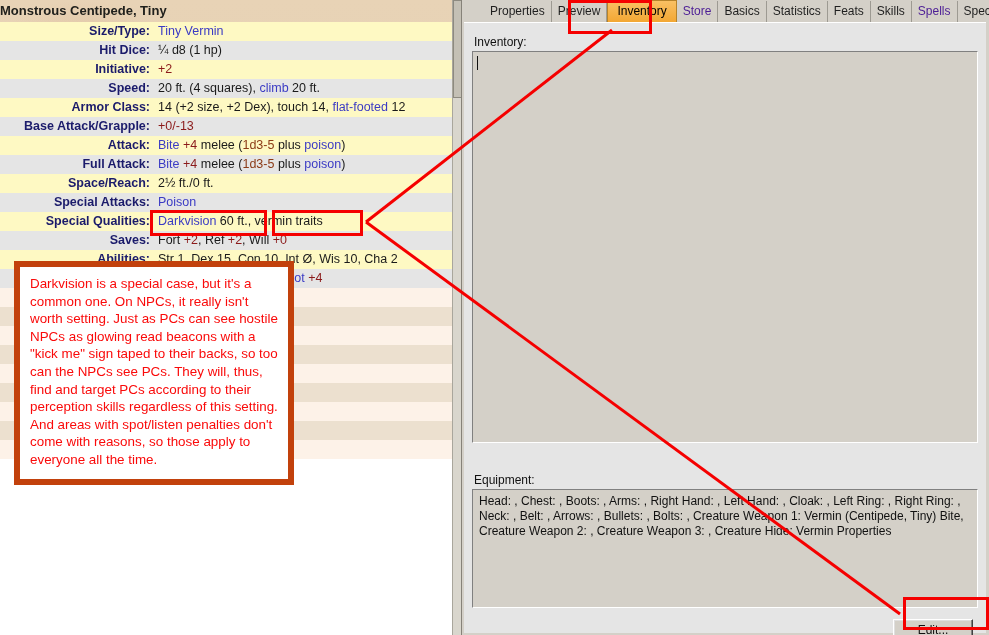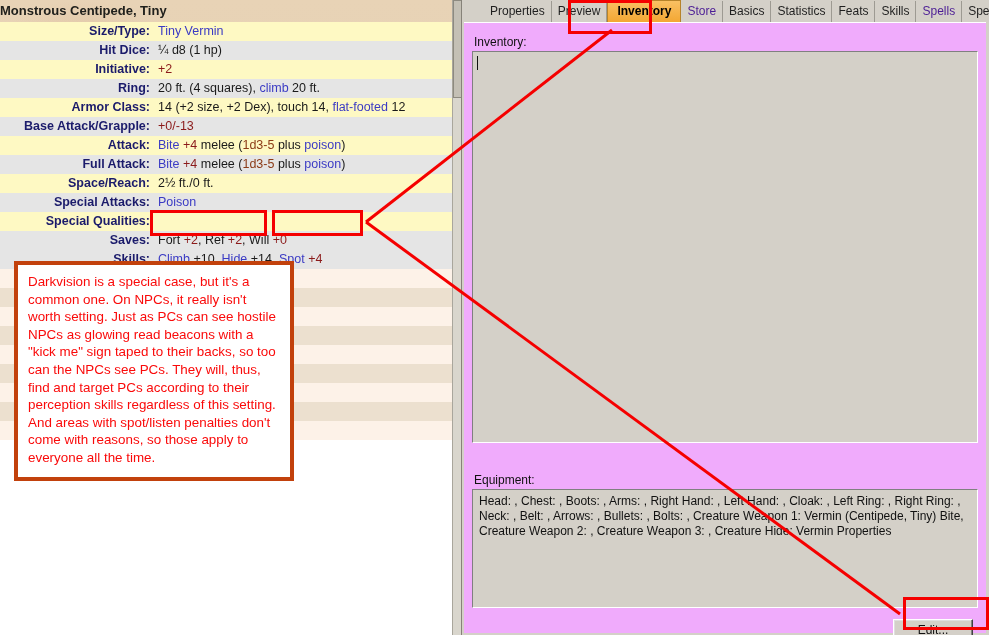--- a/index.html
+++ b/index.html
@@ -80,35 +80,35 @@
   .tab{
     height:21px;line-height:21px;font-size:12px;color:#1f1f1f;
     padding:0 6px;white-space:nowrap;
     border-right:1px solid #9d9a92;
     background:#d4d0c8;
   }
   .tab.disabled{color:#4c1d95;}
   .tab.active{
     background:#f7b447;
     background:linear-gradient(#f9c063,#f3a733);
-    font-weight:bold;color:#000;
+    font-weight:normal;color:#000;
     border:1px solid #b6832a;border-bottom:none;
     padding:0 9px;height:21px;line-height:21px;
   }
   #tabnav{
     position:absolute;right:2px;top:2px;height:18px;
     display:flex;align-items:center;gap:7px;
   }
   .navglyph{font-size:12px;color:#111;line-height:1;}
   .navglyph.dim{color:#9a978f;}
 
   
   #dlg-body{
     position:absolute;left:2px;top:22px;width:522px;height:611px;
-    background:#f0abfc;
+    background:#e5e5e5;
     border-top:1px solid #ffffff;
     box-sizing:border-box;
   }
   .sunken{
     border:1px solid;
     border-color:#808080 #ffffff #ffffff #808080;
     background:#d4d0c8;
     box-sizing:border-box;
   }
   .grouplbl{
@@ -149,21 +149,21 @@
   .hlbox{
     position:absolute;border:3px solid #f50000;box-sizing:border-box;
   }
   #cb-darkvision{left:150px;top:210px;width:117px;height:26px;}
   #cb-vermin{left:272px;top:210px;width:91px;height:26px;}
   #cb-inventorytab{left:568px;top:0px;width:84px;height:34px;}
   #cb-editbtn{left:903px;top:597px;width:86px;height:33px;}
 
   #note{
     position:absolute;left:14px;top:261px;width:280px;
-    background:#ffffff;border:4px solid #c2410c;
+    background:#ffffff;border:6px solid #c2410c;
     box-sizing:border-box;
     padding:8px 10px 10px 10px;
     color:#fa0a0a;font-size:13.4px;line-height:17.6px;
     font-family:"Liberation Sans", sans-serif;
   }
   #note p{margin:0;}
   #note p.gap{}
 </style>
 </head>
 <body>
@@ -181,21 +181,21 @@
           </div>
           <div class="sb-row even">
             <div class="sb-label">Hit Dice:</div>
             <div class="sb-value">¼ d8 (1 hp)</div>
           </div>
           <div class="sb-row odd">
             <div class="sb-label">Initiative:</div>
             <div class="sb-value"><span class="num">+2</span></div>
           </div>
           <div class="sb-row even">
-            <div class="sb-label">Ring:</div>
+            <div class="sb-label">Speed:</div>
             <div class="sb-value">20 ft. (4 squares), <span class="lnk">climb</span> 20 ft.</div>
           </div>
           <div class="sb-row odd">
             <div class="sb-label">Armor Class:</div>
             <div class="sb-value">14 (+2 size, +2 Dex), touch 14, <span class="lnk">flat-footed</span> 12</div>
           </div>
           <div class="sb-row even">
             <div class="sb-label">Base Attack/Grapple:</div>
             <div class="sb-value"><span class="num">+0/-13</span></div>
           </div>
@@ -210,24 +210,29 @@
           <div class="sb-row odd">
             <div class="sb-label">Space/Reach:</div>
             <div class="sb-value">2½ ft./0 ft.</div>
           </div>
           <div class="sb-row even">
             <div class="sb-label">Special Attacks:</div>
             <div class="sb-value"><span class="lnk">Poison</span></div>
           </div>
           <div class="sb-row odd">
             <div class="sb-label">Special Qualities:</div>
+            <div class="sb-value"><span class="lnk">Darkvision</span> 60 ft., vermin traits</div>
           </div>
           <div class="sb-row even">
             <div class="sb-label">Saves:</div>
             <div class="sb-value">Fort <span class="num">+2</span>, Ref <span class="num">+2</span>, Will <span class="num">+0</span></div>
+          </div>
+          <div class="sb-row odd">
+            <div class="sb-label">Abilities:</div>
+            <div class="sb-value">Str 1, Dex 15, Con 10, Int Ø, Wis 10, Cha 2</div>
           </div>
           <div class="sb-row even">
             <div class="sb-label">Skills:</div>
             <div class="sb-value"><span class="lnk">Climb</span> +10, <span class="lnk">Hide</span> +14, <span class="lnk">Spot</span> <span class="num">+4</span></div>
           </div>
           <div class="sb-fill odd"></div>
           <div class="sb-fill even"></div>
           <div class="sb-fill odd"></div>
           <div class="sb-fill even"></div>
           <div class="sb-fill odd"></div>

